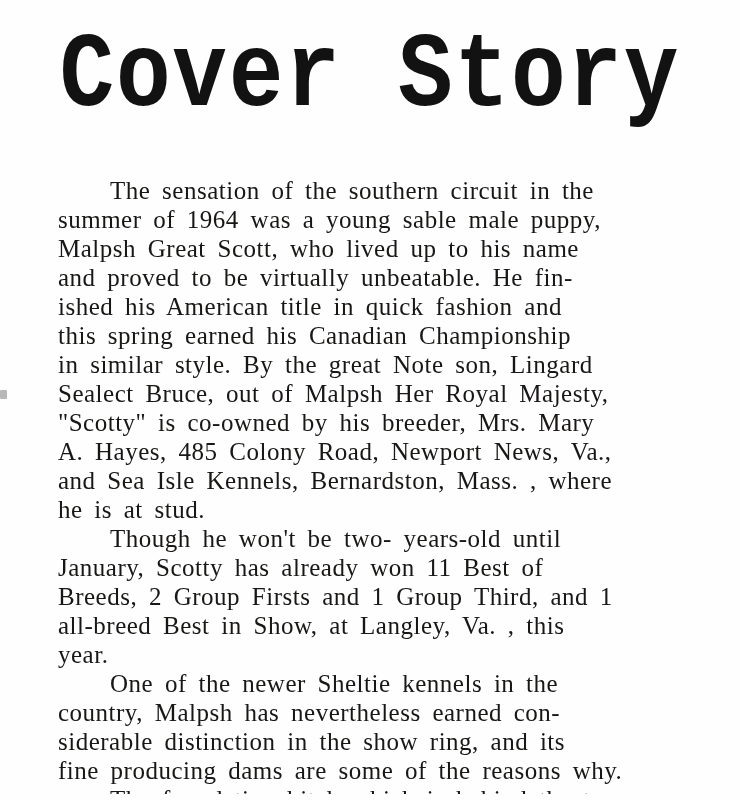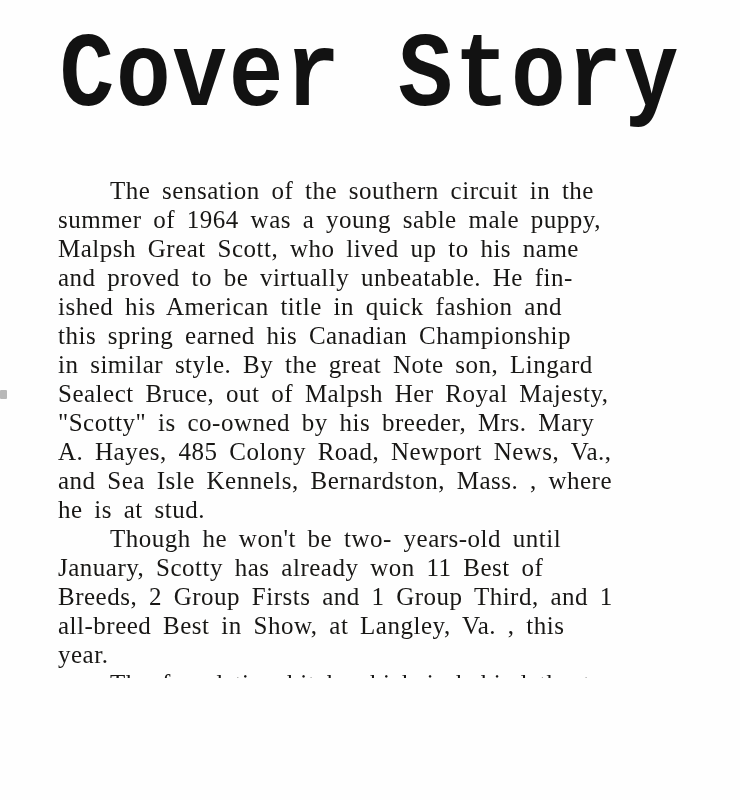--- a/index.html
+++ b/index.html
@@ -85,18 +85,22 @@
 Sealect Bruce, out of Malpsh Her Royal Majesty,
 "Scotty" is co-owned by his breeder, Mrs. Mary
 A. Hayes, 485 Colony Road, Newport News, Va.,
 and Sea Isle Kennels, Bernardston, Mass. , where
 he is at stud.</p>
     <p class="para">Though he won't be two- years-old until
 January, Scotty has already won 11 Best of
 Breeds, 2 Group Firsts and 1 Group Third, and 1
 all-breed Best in Show, at Langley, Va. , this
 year.</p>
+    <p class="para">One of the newer Sheltie kennels in the
+country, Malpsh has nevertheless earned con-
+siderable distinction in the show ring, and its
+fine producing dams are some of the reasons why.</p>
     <div class="clipped-line">
       <p class="para">The foundation bitch which is behind the top producing</p>
     </div>
   </div>
 
 </div>
 
 </body></html>

